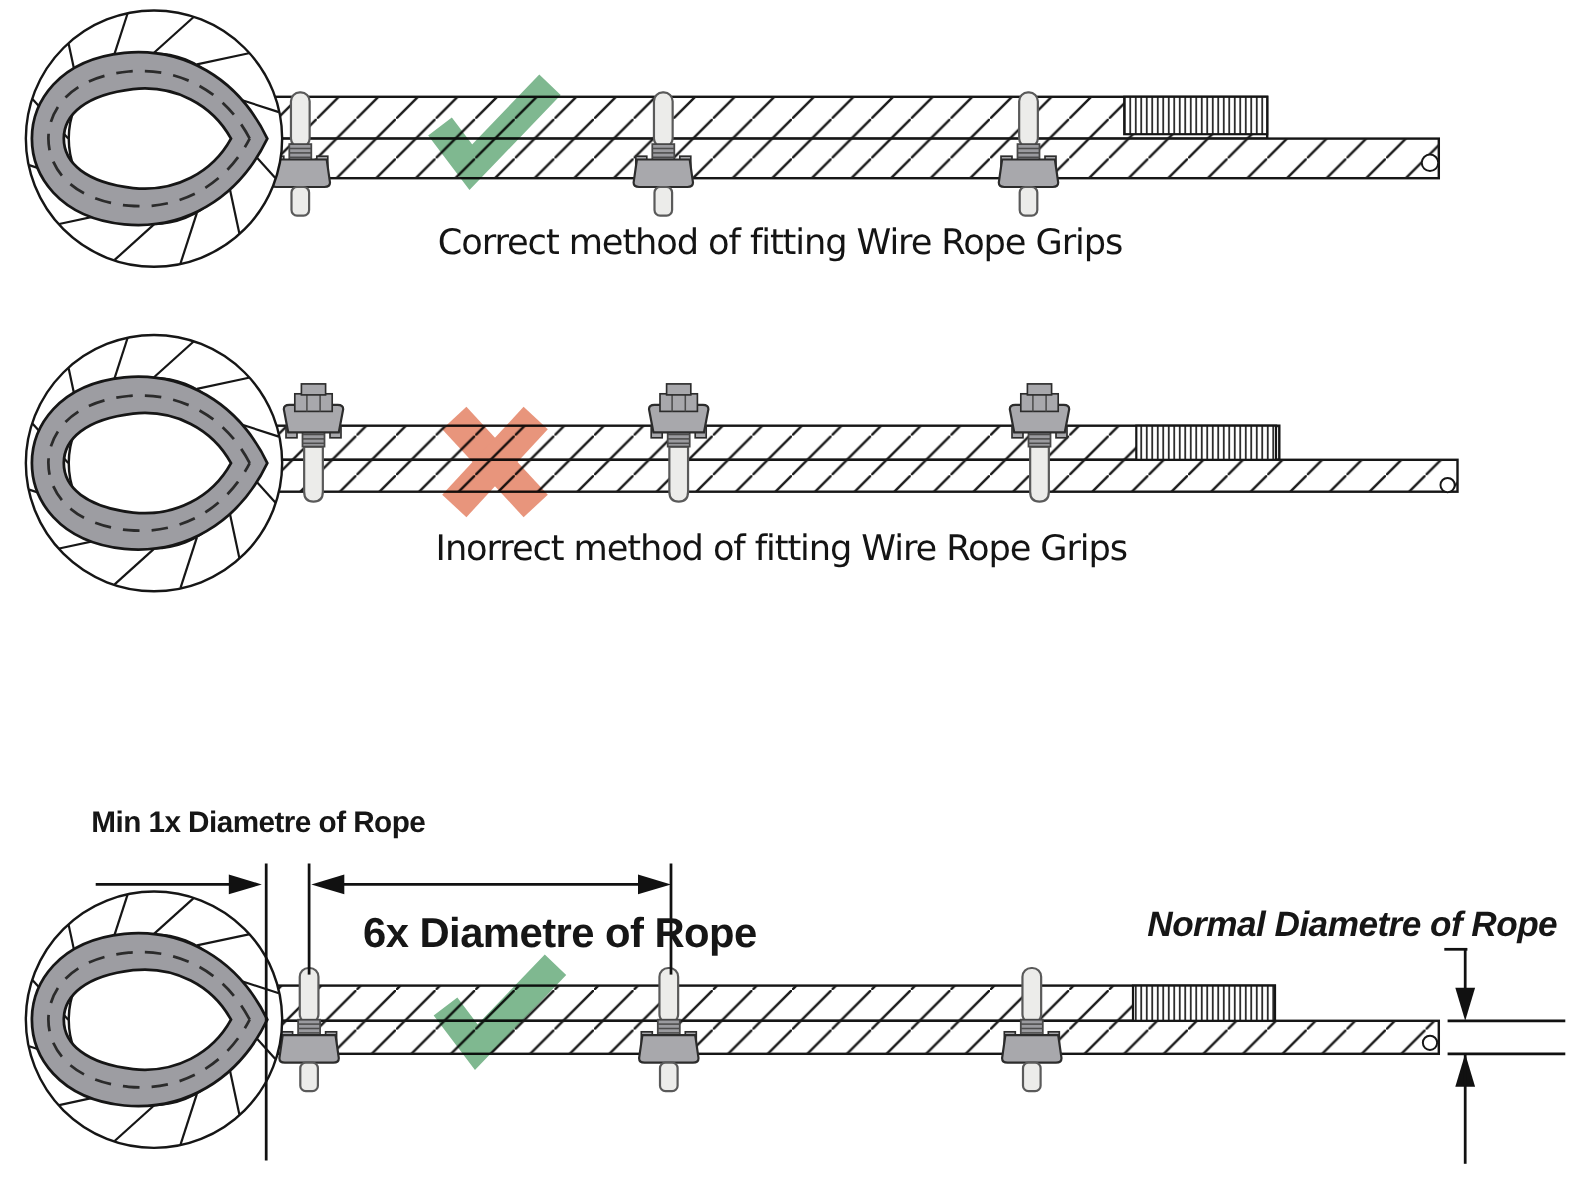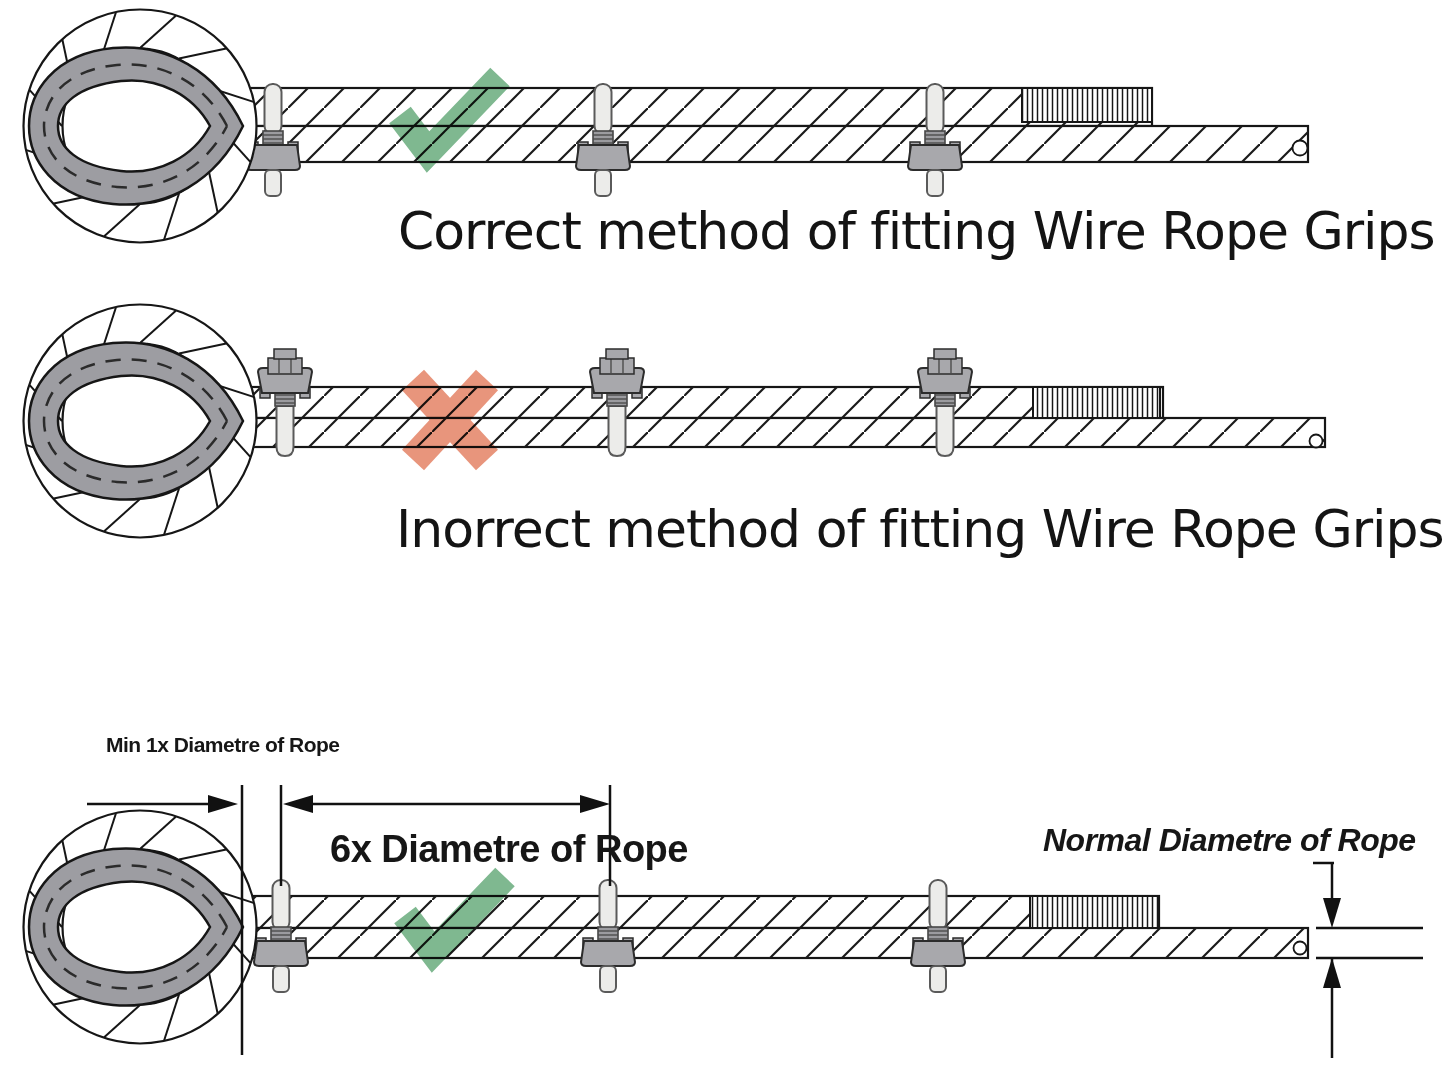--- a/index.html
+++ b/index.html
@@ -7,34 +7,34 @@
     position:relative;
     width:1445px;height:1081px;
     background:var(--color-page-bg,#ffffff);
     overflow:hidden;
     font-family:"Liberation Sans",sans-serif;
   }
   #art{position:absolute;left:0;top:0;}
   .caption{
     position:absolute;
     font-family:"DejaVu Sans","Liberation Sans",sans-serif;
-    font-size:52px;font-weight:400;color:#141414;
+    font-size:32px;font-weight:400;color:#141414;
     letter-spacing:-1px;white-space:nowrap;line-height:1.1;
   }
   .dim-label{
     position:absolute;
     font-family:"Liberation Sans",sans-serif;
     font-weight:bold;color:#161616;white-space:nowrap;line-height:1.1;
     letter-spacing:-0.5px;
   }
-  #label-min{left:106px;top:733px;font-size:21px;}
+  #label-min{left:83px;top:733px;font-size:27px;}
   #label-6x{left:330px;top:829px;font-size:38px;}
   #label-normal{left:1043px;top:823px;font-size:32px;font-style:italic;}
   #caption-correct{left:398px;top:203px;}
-  #caption-incorrect{left:396px;top:481px;margin-top:20px;}
+  #caption-incorrect{left:396px;top:481px;}
 
   .rope-fill{fill:#ffffff;stroke:#161616;stroke-width:2.2;}
   .rope-hatch{fill:url(#strand);stroke:none;}
   .serve-fill{fill:#ffffff;stroke:#161616;stroke-width:2;}
   .serve-hatch{fill:url(#serve);stroke:none;}
   .rope-end{fill:#ffffff;stroke:#161616;stroke-width:1.8;}
   .check-mark{fill:none;stroke:var(--color-check-green,#7fb890);stroke-width:27;stroke-linecap:butt;stroke-linejoin:miter;}
   .cross-mark{stroke:var(--color-cross-salmon,#e8957c);stroke-width:30;stroke-linecap:butt;}
   .blend{mix-blend-mode:multiply;}
   .dim{stroke:#111;stroke-width:2.5;fill:none;}

